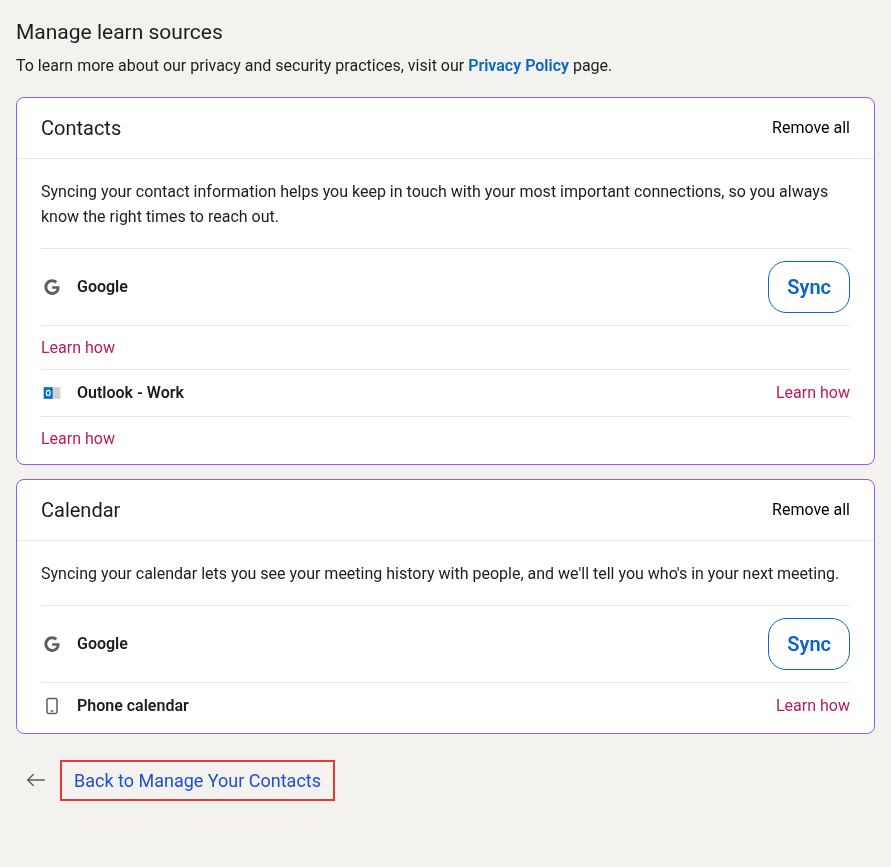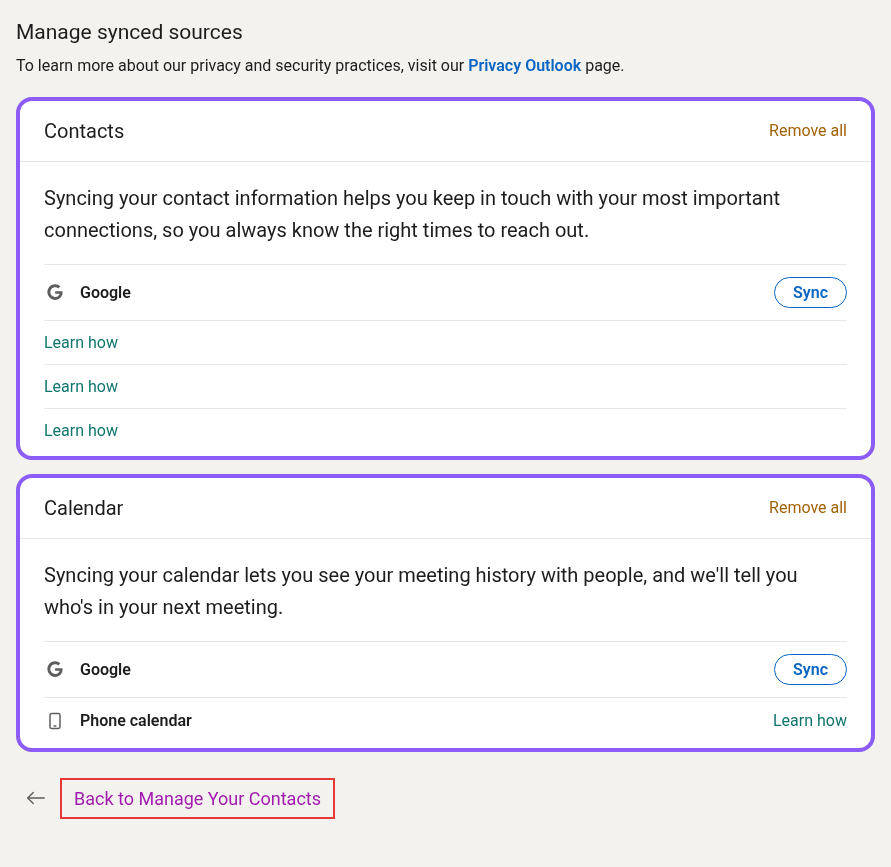--- a/index.html
+++ b/index.html
@@ -24,51 +24,51 @@
   .intro {
     font-size: 16px;
     color: #1d1d1d;
     line-height: 1.55;
     margin: 0 0 18px 0;
   }
   .intro a { color: #0a66c2; font-weight: 600; text-decoration: none; }
 
   .card {
     background: #ffffff;
-    border-radius: 16px;
-    border: 4px solid #8b5cf6;
+    border-radius: 8px;
+    border: 1px solid #8b5cf6;
     margin-bottom: 14px;
     overflow: hidden;
   }
 
   .card-header {
     display: flex;
     justify-content: space-between;
     align-items: center;
     padding: 18px 24px;
     border-bottom: 1px solid #e7e7e7;
   }
   .card-header h2 {
     font-size: 20px;
     font-weight: 400;
     margin: 0;
     color: #1d1d1d;
   }
   .remove-all {
     font-size: 16px;
-    color: #a16207;
+    color: #000000;
     cursor: pointer;
     background: none;
     border: none;
     padding: 0;
     font-family: inherit;
   }
 
   .card-desc {
-    font-size: 20px;
+    font-size: 16px;
     color: #1d1d1d;
     line-height: 1.6;
     padding: 20px 24px 18px 24px;
     margin: 0;
   }
 
   .source-row {
     display: flex;
     align-items: center;
     justify-content: space-between;
@@ -96,29 +96,29 @@
     font-size: 16px;
     font-weight: 600;
     color: #1d1d1d;
   }
 
   .sync-btn {
     border: 1px solid #0a66c2;
     color: #0a66c2;
     background: #fff;
     border-radius: 18px;
-    padding: 5px 18px;
-    font-size: 16px;
+    padding: 13px 18px;
+    font-size: 20px;
     font-weight: 600;
     cursor: pointer;
     font-family: inherit;
   }
 
   .learn-link {
-    color: #0f766e;
+    color: #be185d;
     font-size: 16px;
     font-weight: 400;
     text-decoration: none;
     cursor: pointer;
   }
 
   
   .back-row {
     display: flex;
     align-items: center;
@@ -126,37 +126,37 @@
     margin-top: 26px;
     padding: 0 8px;
   }
   .back-icon {
     width: 24px; height: 24px;
     display: flex; align-items: center; justify-content: center;
     color: #5e5e5e;
   }
   .back-btn {
     font-size: 18px;
-    color: #a21caf;
+    color: #1d4ed8;
     background: none;
     border: 2px solid #e53935;
     padding: 8px 12px;
     cursor: pointer;
     font-family: inherit;
   }
 
   .sources-list { padding-bottom: 4px; }
 </style>
 </head>
 <body>
 
-<h1 class="page-title">Manage synced sources</h1>
+<h1 class="page-title">Manage learn sources</h1>
 
 <p class="intro">
-  <span>To learn more about our privacy and security practices, visit our </span><a href="#">Privacy Outlook</a><span> page.</span><br>
+  <span>To learn more about our privacy and security practices, visit our </span><a href="#">Privacy Policy</a><span> page.</span><br>
 </p>
 
 <div class="card">
   <div class="card-header">
     <h2>Contacts</h2>
     <button class="remove-all">Remove all</button>
   </div>
   <p class="card-desc">Syncing your contact information helps you keep in touch with your most important connections, so you always know the right times to reach out.</p>
   <div class="sources-list">
       <div class="source-row">
@@ -167,20 +167,31 @@
             </svg>
           </span>
           <span class="source-label">Google</span>
         </div>
         <button class="sync-btn">Sync</button>
       </div>
       <div class="source-row">
         <a class="learn-link" href="#">Learn how</a>
       </div>
       <div class="source-row">
+        <div class="source-left">
+          <span class="source-icon">
+            <svg width="20" height="20" viewBox="0 0 24 24">
+              <rect x="2" y="5" width="11" height="14" fill="#0072C6"></rect>
+              <rect x="13" y="5" width="9" height="14" fill="#d0d0d0"></rect>
+              <ellipse cx="7.5" cy="12" rx="3" ry="4" fill="#fff"></ellipse>
+              <ellipse cx="7.5" cy="12" rx="1.6" ry="2.3" fill="#0072C6"></ellipse>
+            </svg>
+          </span>
+          <span class="source-label">Outlook - Work</span>
+        </div>
         <a class="learn-link" href="#">Learn how</a>
       </div>
       <div class="source-row">
         <a class="learn-link" href="#">Learn how</a>
       </div>
     </div>
 </div>
 
 <div class="card">
   <div class="card-header">

